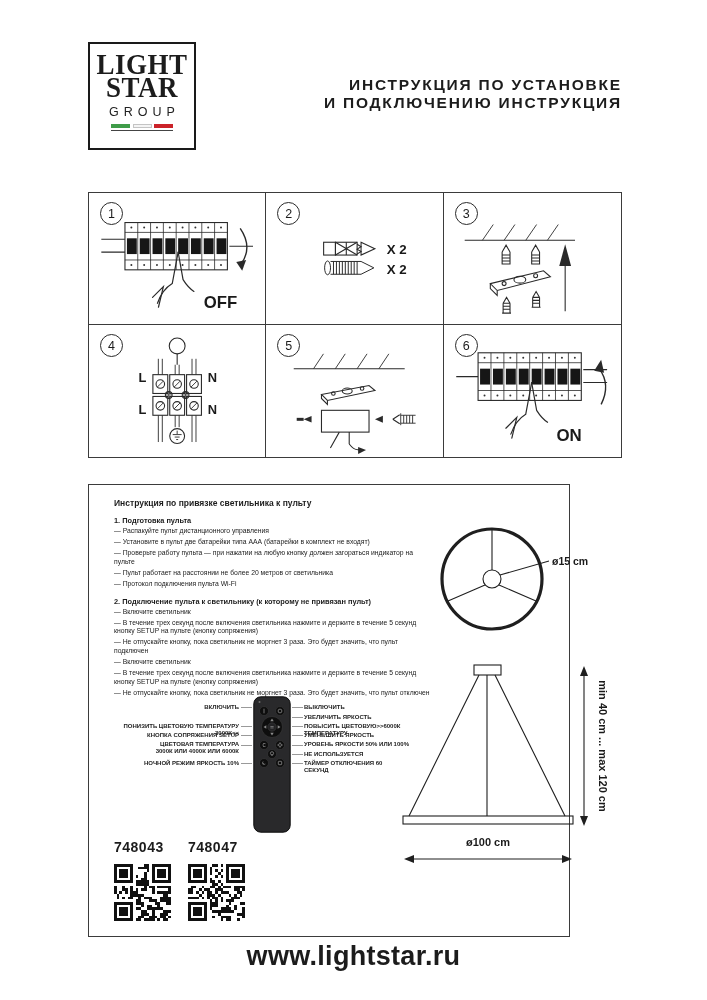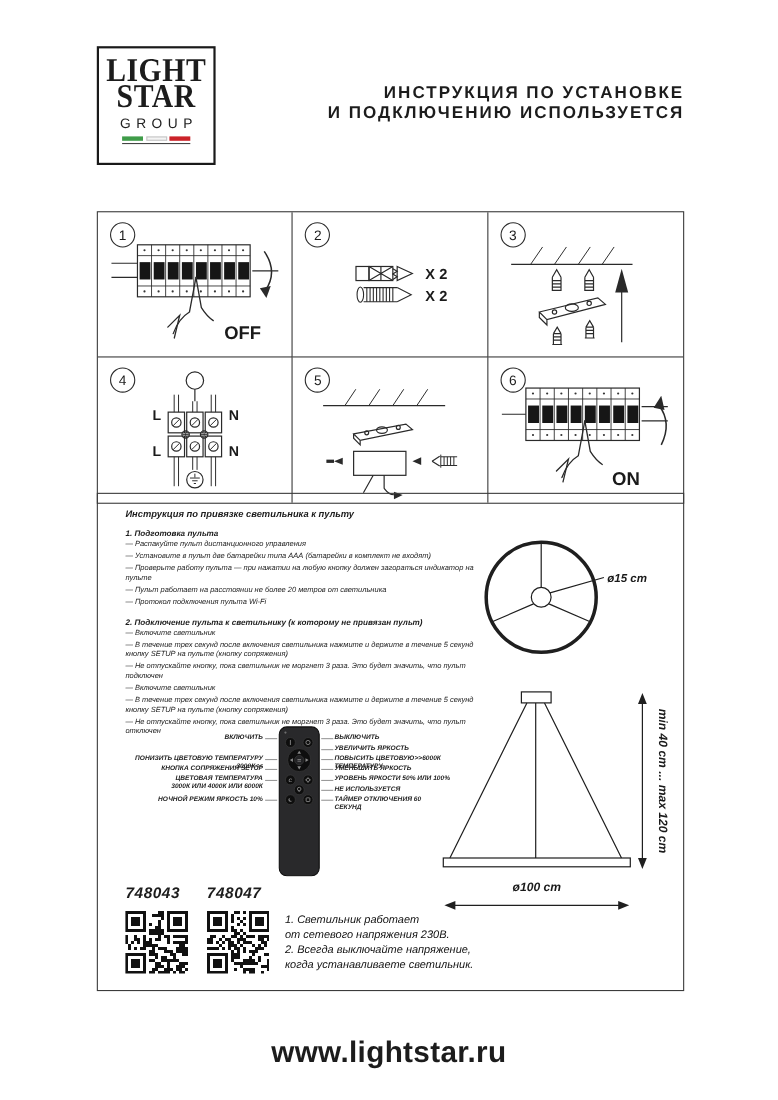--- a/index.html
+++ b/index.html
@@ -21,22 +21,22 @@
   .panels{position:absolute;left:88px;top:192px;width:534px;height:266px;
           display:grid;grid-template-columns:repeat(3,1fr);grid-template-rows:repeat(2,1fr);
           border:1.5px solid #3b3b3b;box-sizing:border-box;}
   .panel{position:relative;border-right:1.5px solid #3b3b3b;border-bottom:1.5px solid #3b3b3b;box-sizing:border-box;}
   .panel:nth-child(3n){border-right:none;}
   .panel:nth-child(n+4){border-bottom:none;}
   .badge{position:absolute;left:11px;top:9px;width:21px;height:21px;border:1.3px solid #2a2a2a;
          border-radius:50%;font-size:12.5px;display:flex;align-items:center;justify-content:center;}
   .pdiag{position:absolute;left:0;top:0;width:100%;height:100%;}
   
-  .bigbox{position:absolute;left:88px;top:448px;width:534px;height:453px;
-          border:1.5px solid #3b3b3b;box-sizing:border-box;font-style:italic;}
+  .bigbox{position:absolute;left:88px;top:484px;width:482px;height:453px;
+          border:1.5px solid #3b3b3b;box-sizing:border-box;}
   .pair{position:absolute;left:25px;top:13px;width:318px;}
   .pair-title{font-size:8.5px;font-weight:bold;}
   .pair-h{font-size:7.4px;font-weight:bold;margin-top:8px;}
   .pair-item{font-size:6.8px;line-height:8.6px;margin-top:2.4px;color:#222;}
   .rlab{position:absolute;font-size:6px;font-weight:bold;line-height:7.4px;color:#222;}
   .rlab-l{text-align:right;}
   .conn{position:absolute;height:1px;background:#9a9a9a;width:11px;}
   .art{position:absolute;font-size:14px;font-weight:bold;letter-spacing:.5px;}
   .qr{position:absolute;width:57px;height:57px;}
   .warn{position:absolute;left:170px;top:381px;font-size:10px;line-height:13.5px;color:#111;}
@@ -55,21 +55,21 @@
     <div class="logo-group">GROUP</div>
     <div class="logo-flag">
       <span style="background: rgb(63, 156, 73);"></span>
       <span class="flag-white"></span>
       <span style="background: rgb(203, 34, 41);"></span>
     </div>
   </div>
   <div class="hdr-right">
     <div class="hdr-title">
       <div>ИНСТРУКЦИЯ ПО УСТАНОВКЕ</div>
-      <div>И ПОДКЛЮЧЕНИЮ ИСПОЛЬЗУЕТСЯ</div>
+      <div>И ПОДКЛЮЧЕНИЮ ИНСТРУКЦИЯ</div>
     </div>
   </div>
 
   <div class="panels">
 
     <div class="panel">
       <div class="badge">1</div>
       <svg class="pdiag" viewBox="0 0 178 133">
         <g stroke="#2a2a2a" stroke-width="1.1" fill="none">
           <path d="M12,47 H36 M12,60 H36 M142,54 H166"></path>
@@ -643,22 +643,16 @@
           <rect x="1" y="1" width="5" height="5" fill="#fff"></rect>
           <rect x="2" y="2" width="3" height="3" fill="#111"></rect>
           <rect x="14" y="0" width="7" height="7" fill="#111"></rect>
           <rect x="15" y="1" width="5" height="5" fill="#fff"></rect>
           <rect x="16" y="2" width="3" height="3" fill="#111"></rect>
           <rect x="0" y="14" width="7" height="7" fill="#111"></rect>
           <rect x="1" y="15" width="5" height="5" fill="#fff"></rect>
           <rect x="2" y="16" width="3" height="3" fill="#111"></rect>
         </svg></div>
 
-    <div class="warn">
-      <div>1. Светильник работает</div>
-      <div>от сетевого напряжения 230В.</div>
-      <div>2. Всегда выключайте напряжение,</div>
-      <div>когда устанавливаете светильник.</div>
-    </div>
   </div>
 
   <div class="site">www.lightstar.ru</div>
 </div>
 
 </body></html>

